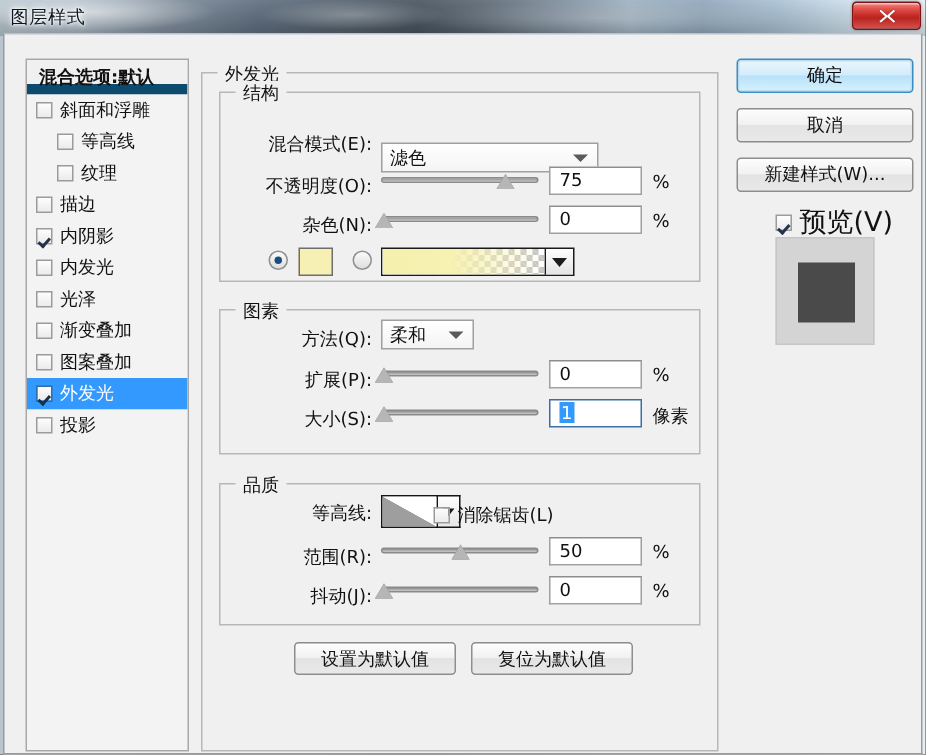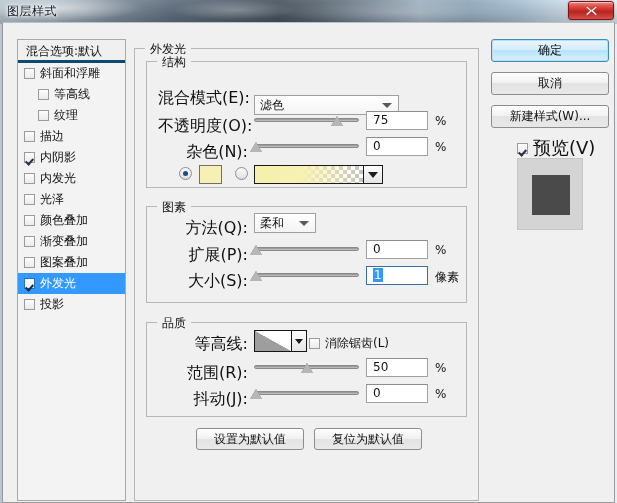--- a/index.html
+++ b/index.html
@@ -74,21 +74,21 @@
     border: 1px solid #a8a8a8;
     overflow: hidden;
   }
   .list-header {
     height: 23px; line-height: 23px;
     padding-left: 8px;
     background: #f0f0f0;
     border-bottom: 1px solid #c4c4c4;
     color: #111; font-size: 12px;
   }
-  .list-header.sub { border-bottom: 3px solid #0c4a6e; }
+  .list-header.sub { border-bottom: 7px solid #0c4a6e; font-weight: bold; }
   .eff-row {
     height: 21px; line-height: 21px;
     display: flex; align-items: center;
     padding-left: 6px;
     color: #111; font-size: 12px;
     background: #f3f3f3;
   }
   .eff-row.indent { padding-left: 20px; }
   .eff-row.selected { background: #3399ff; color: #fff; }
   .cb {
@@ -128,21 +128,21 @@
     font-size: 12px; color: #111;
     white-space: nowrap;
   }
   #grp-outer { left: 0; top: 9px; width: 345px; height: 453px; border-top-color:#b7b7b7; }
   #grp-structure { left: 12px; top: 22px; width: 321px; height: 127px; }
   #grp-elements  { left: 12px; top: 167px; width: 321px; height: 97px; }
   #grp-quality   { left: 12px; top: 283px; width: 321px; height: 95px; }
   .lbl {
     position: absolute;
     text-align: right;
-    font-size: 16px; color: #111;
+    font-size: 12px; color: #111;
     white-space: nowrap;
   }
 
   
   .combo {
     position: absolute;
     height: 20px;
     background: linear-gradient(180deg,#ffffff,#f4f4f4);
     border: 1px solid #a0a0a0;
     display: flex; align-items: center;
@@ -356,24 +356,20 @@
         <span class="cb checked"></span>
         <span>内阴影</span>
       </div>
       <div class="eff-row">
         <span class="cb"></span>
         <span>内发光</span>
       </div>
       <div class="eff-row">
         <span class="cb"></span>
         <span>光泽</span>
-      </div>
-      <div class="eff-row">
-        <span class="cb"></span>
-        <span>颜色叠加</span>
       </div>
       <div class="eff-row">
         <span class="cb"></span>
         <span>渐变叠加</span>
       </div>
       <div class="eff-row">
         <span class="cb"></span>
         <span>图案叠加</span>
       </div>
       <div class="eff-row selected">
@@ -477,21 +473,21 @@
         <span class="legend">品质</span>
       </div>
 
       <span class="lbl" style="left:24px; top:295px; width:90px;">等高线:</span>
       <div id="contour-box" style="left:120px; top:291px;">
         <div class="fillcurve"></div>
       </div>
       <div id="contour-arrow-btn" style="left:158px; top:291px;">
         <span class="tri"></span>
       </div>
-      <div class="chk-inline" style="left:155px; top:296px;margin-left:20px;">
+      <div class="chk-inline" style="left:155px; top:296px;">
         <span class="cb"></span>
         <span>消除锯齿(L)</span>
       </div>
 
       <span class="lbl" style="left:24px; top:324px; width:90px;">范围(R):</span>
       <div class="slider" style="left:120px; top:320px; width:105px;">
         <div class="track"></div>
         <div class="thumb" style="left:50%;">
             <i></i>
           </div>

